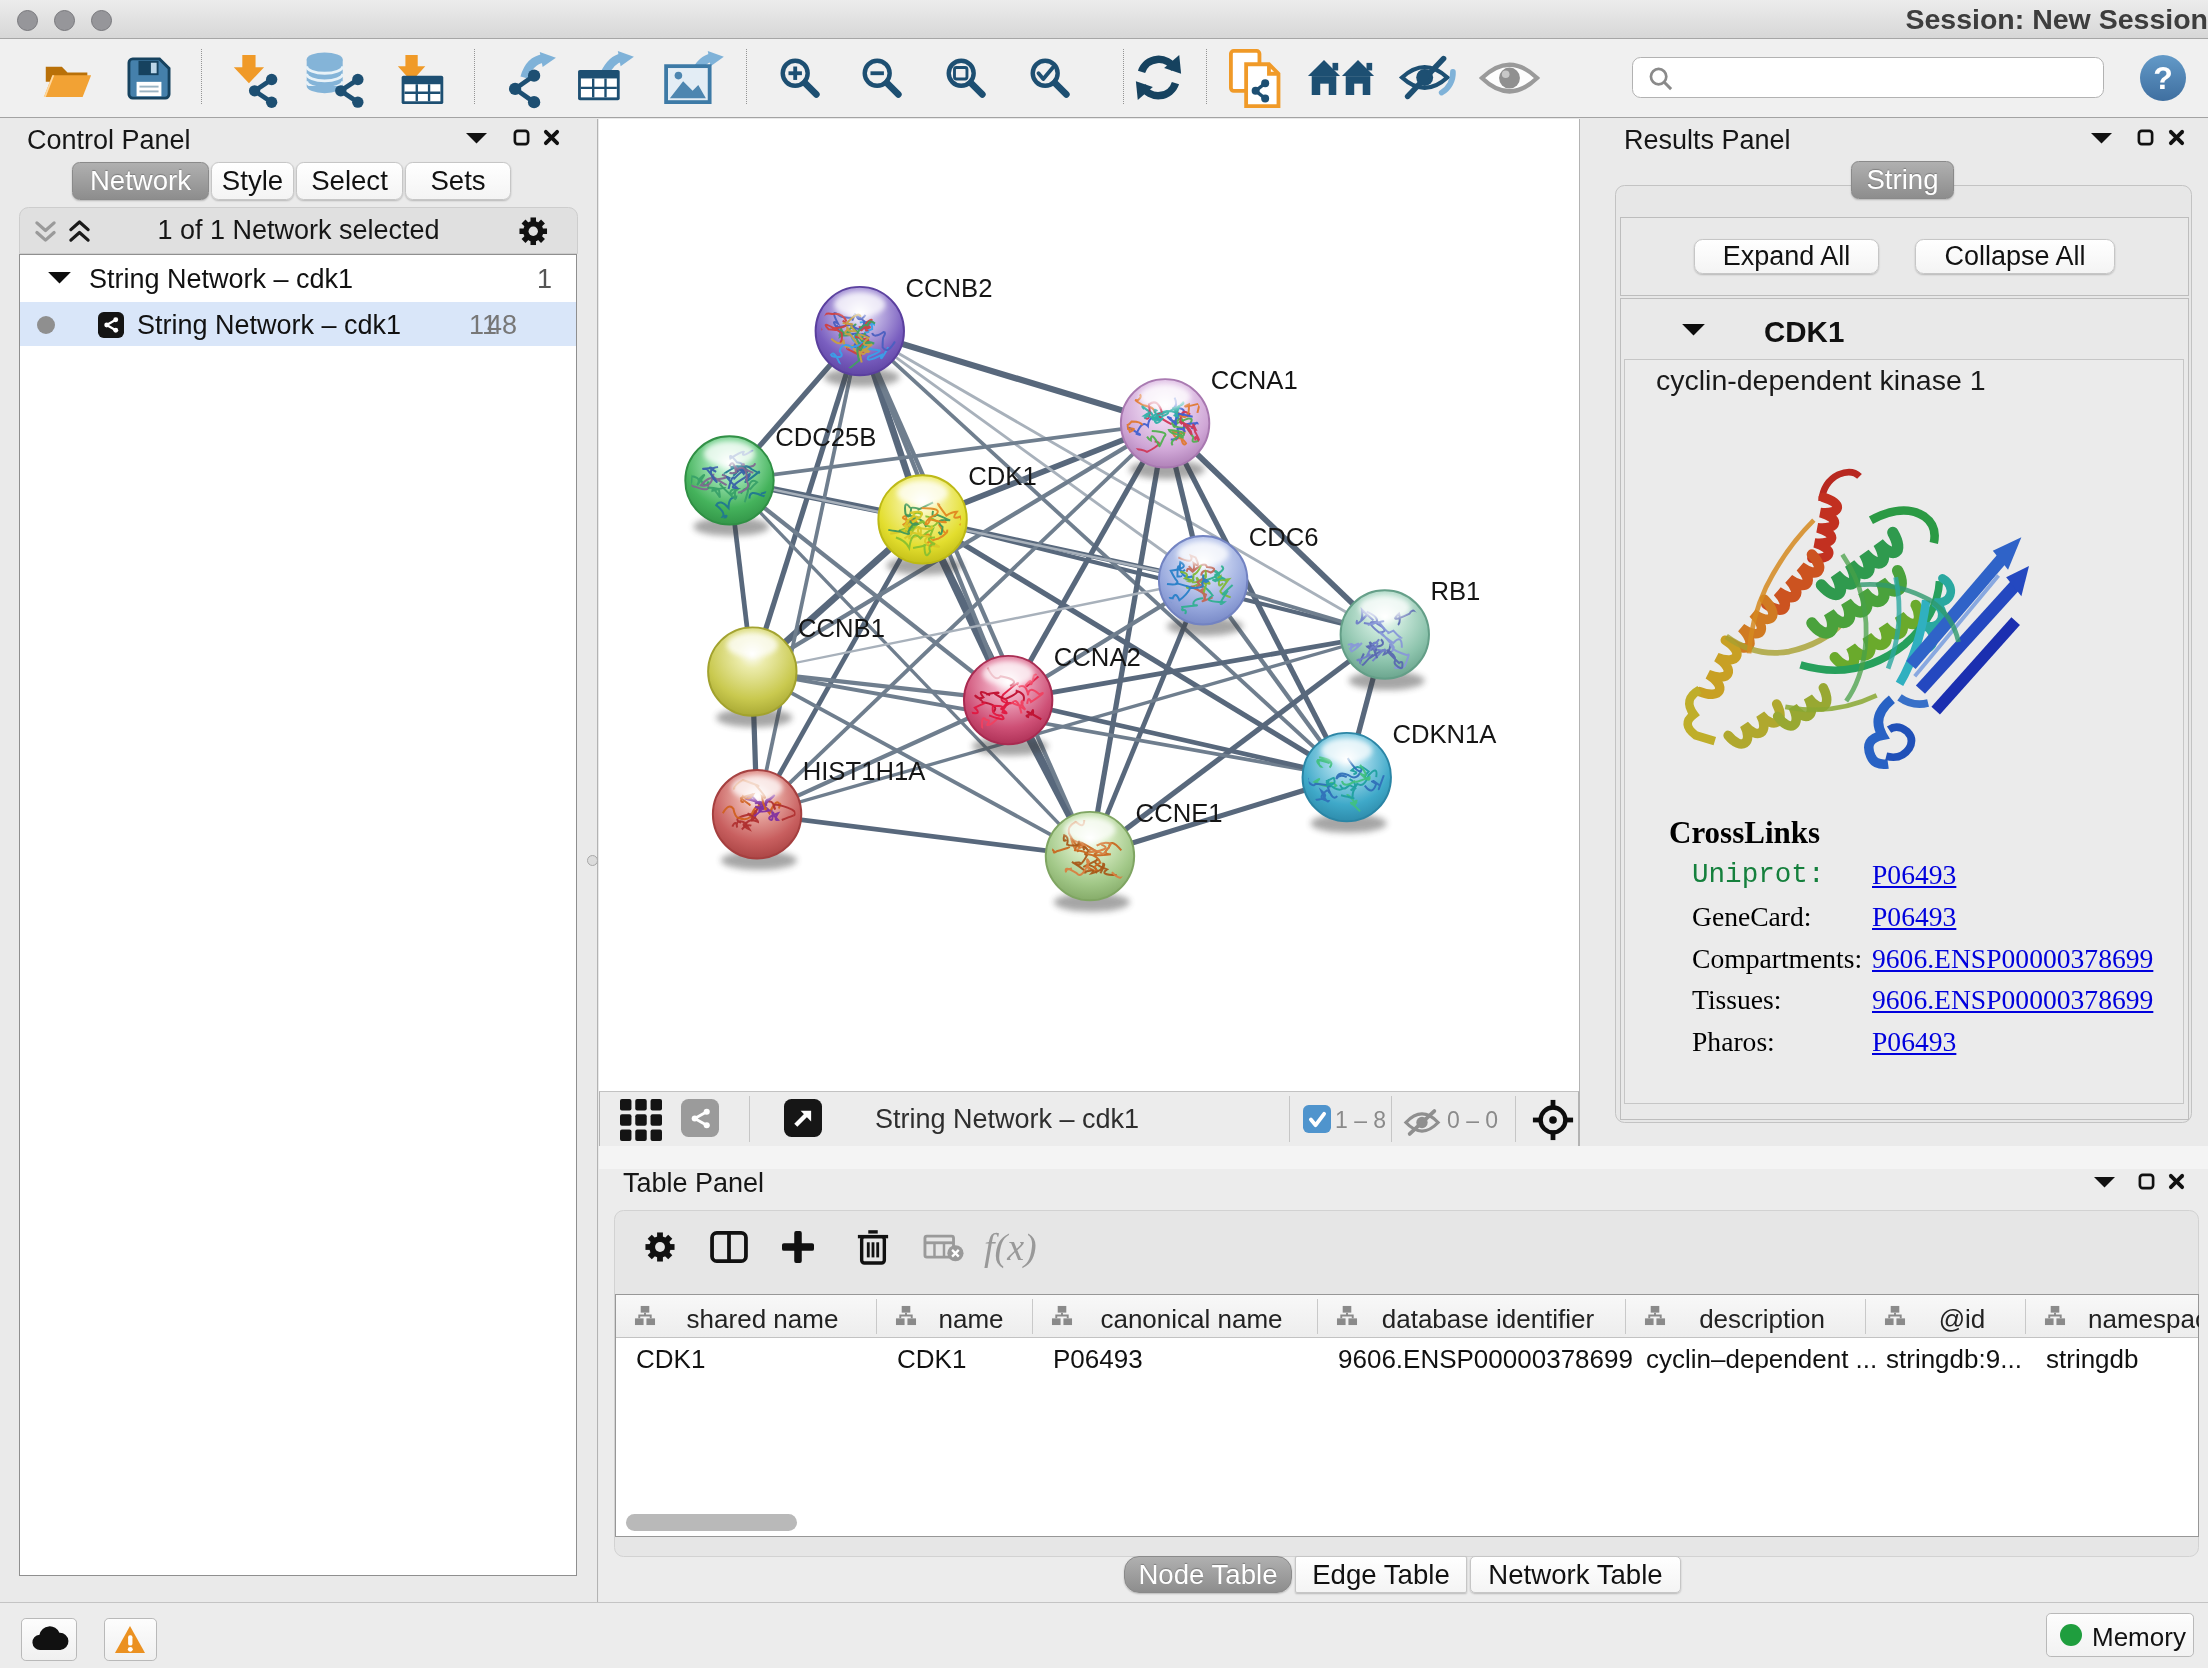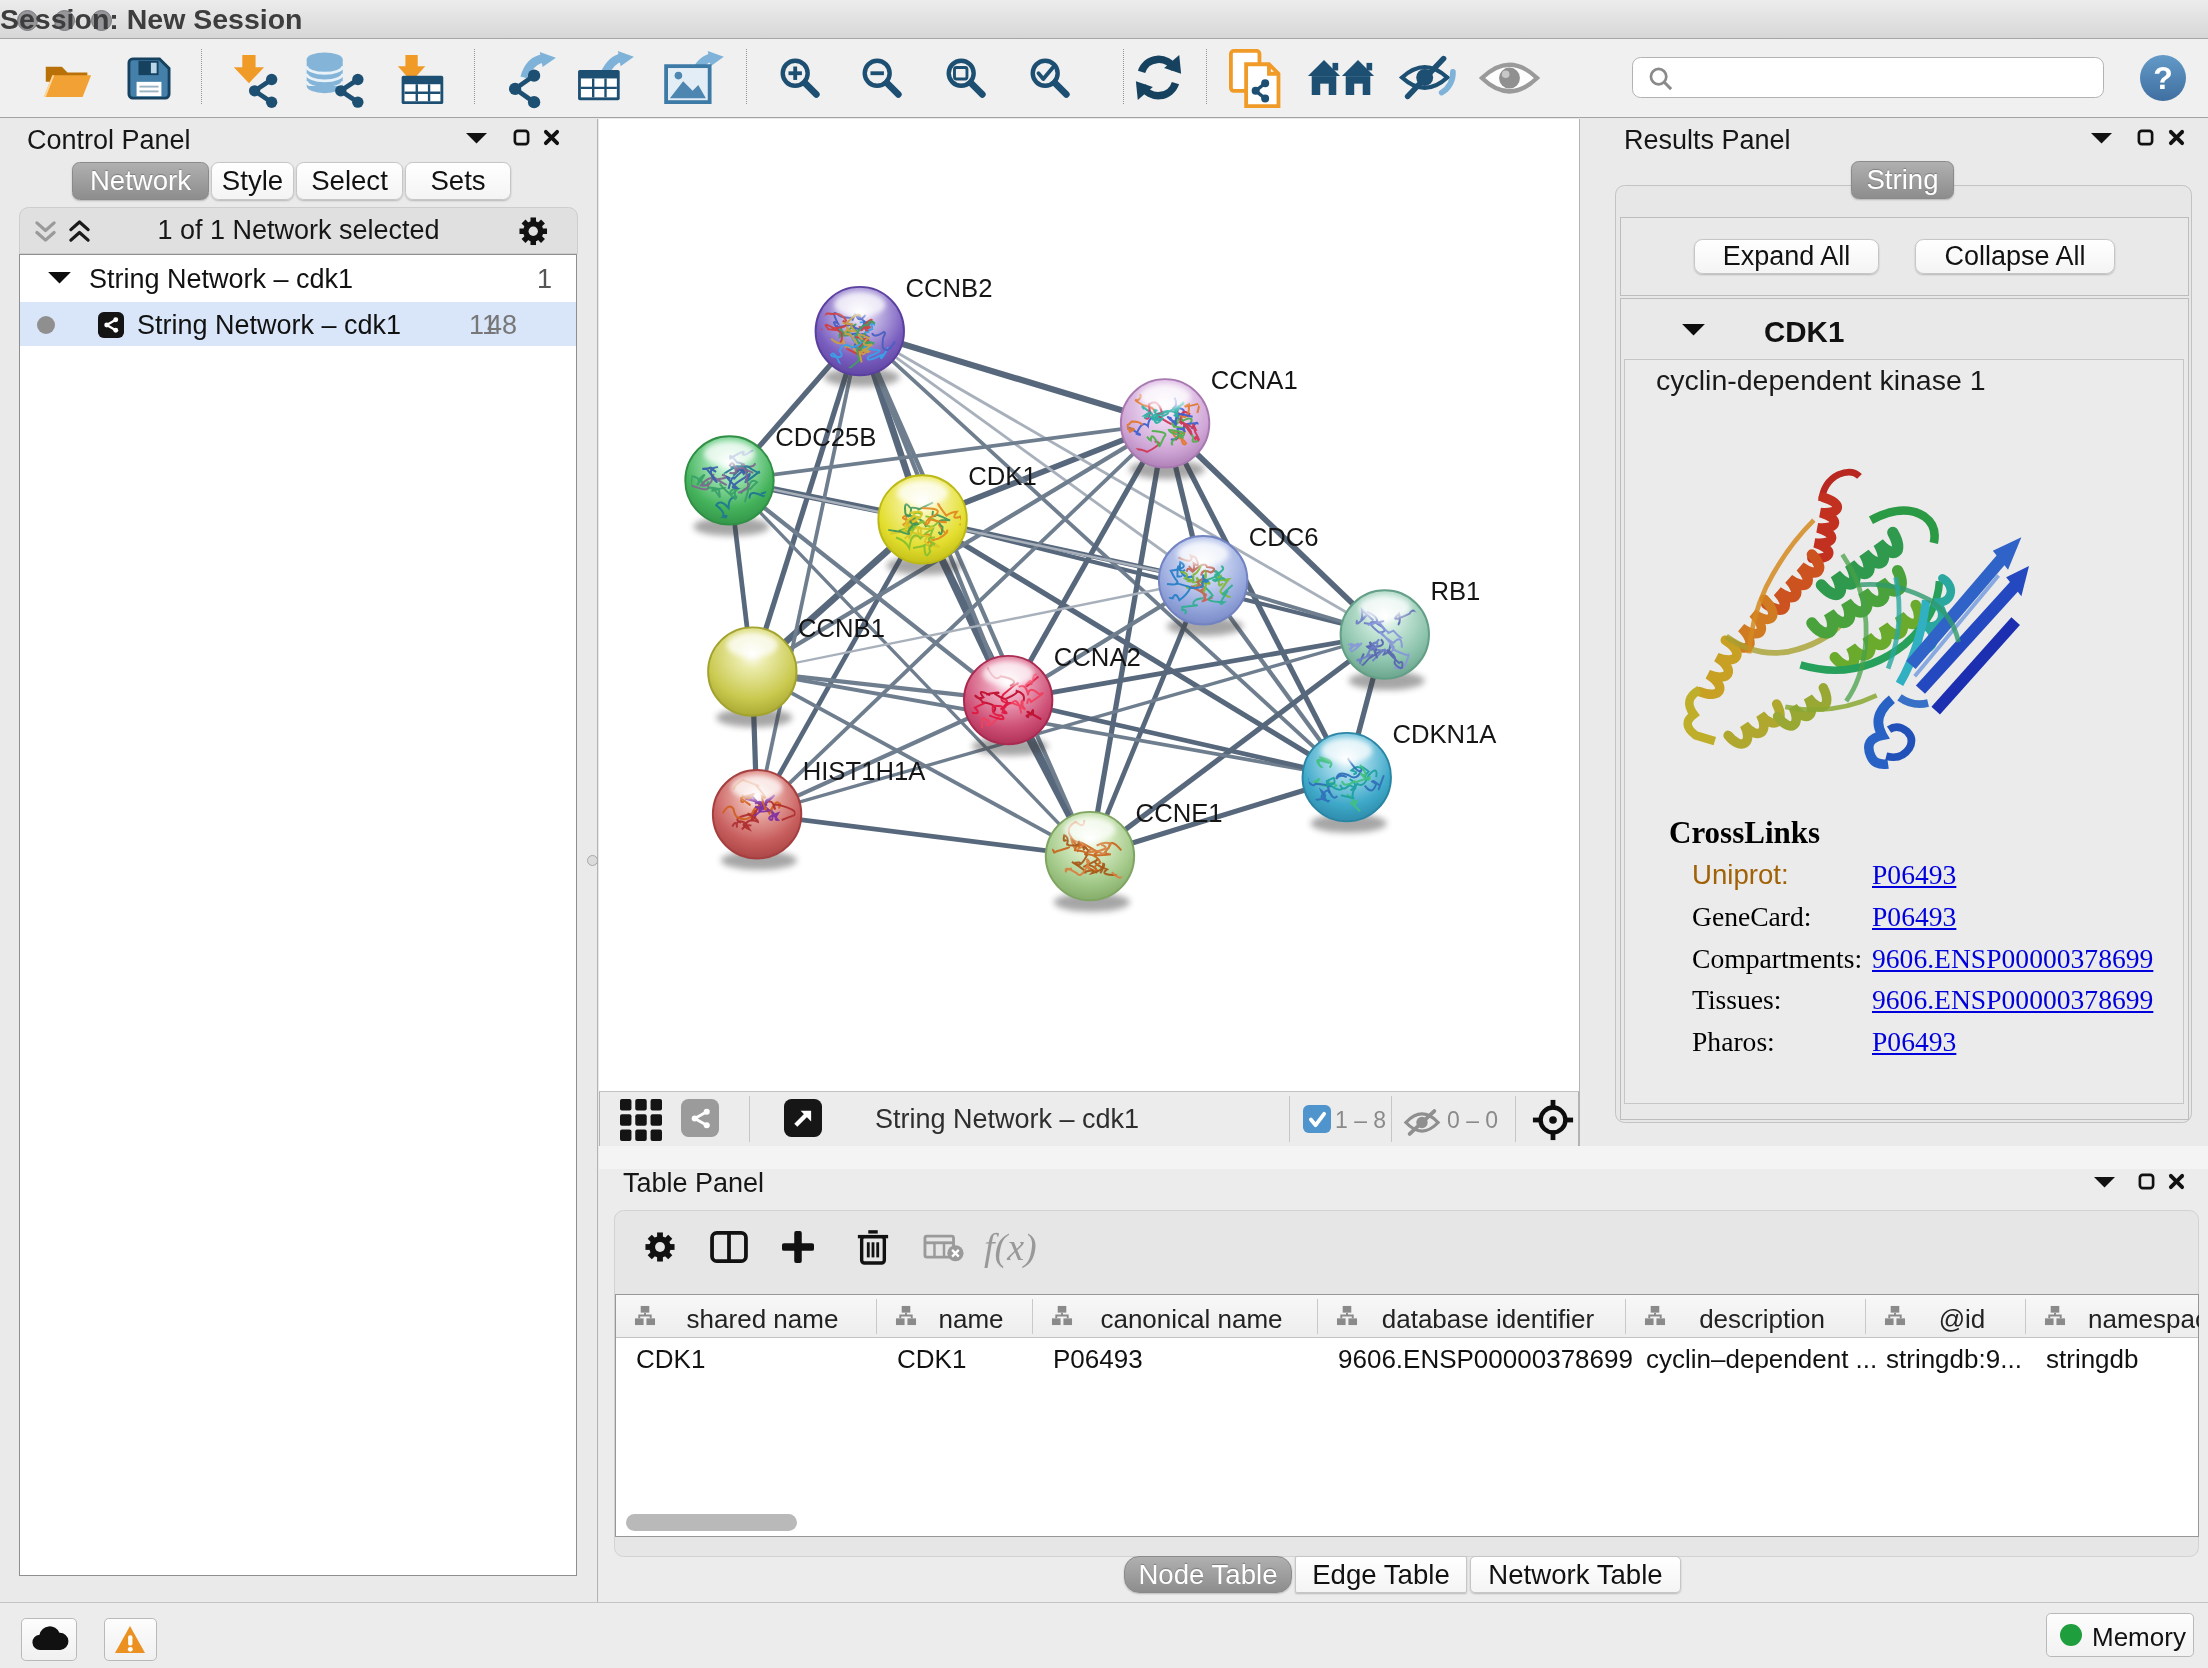--- a/index.html
+++ b/index.html
@@ -6,21 +6,21 @@
 svg{display:block;overflow:visible}
 .panelhdr{font-size:27px;color:#161616}
 .seg{position:absolute;border:1px solid #c6c6c6;border-radius:7.6px;background:linear-gradient(#ffffff,#f4f4f4);color:#111;text-align:center;box-shadow:0 1px 1.9px rgba(0,0,0,0.22)}
 .seg.sel{background:linear-gradient(#b0b0b0,#8d8d8d);color:#fff;border-color:#8a8a8a;text-shadow:0 -1px 1px rgba(0,0,0,0.25)}
 .dotsep{position:absolute;width:0;border-left:1.9px dotted #949494;height:55px;top:49px}
 </style></head><body>
 <div class="abs" style="left:0;top:0;width:2208px;height:39px;background:linear-gradient(#ececec,#d7d7d7);border-bottom:1px solid #a6a6a6"></div>
 <div class="abs" style="left:17px;top:9.5px;width:21px;height:21px;border-radius:50%;background:#96969a;border:1.9px solid #78787c"></div>
 <div class="abs" style="left:54px;top:9.5px;width:21px;height:21px;border-radius:50%;background:#96969a;border:1.9px solid #78787c"></div>
 <div class="abs" style="left:91px;top:9.5px;width:21px;height:21px;border-radius:50%;background:#96969a;border:1.9px solid #78787c"></div>
-<div class="abs" style="left:0;top:0;width:2208px;height:21px;line-height:38px;text-align:left;font-size:28.5px;font-weight:600;color:#3d3d3d">Session: New Session</div>
+<div class="abs" style="left:0;top:0;width:2208px;height:21px;line-height:38px;text-align:right;font-size:28.5px;font-weight:600;color:#3d3d3d">Session: New Session</div>
 <div class="abs" style="left:0;top:39px;width:2208px;height:79px;background:#f0f0f0;border-bottom:1.9px solid #a3a3a3"></div>
 <svg class="abs" style="left:42px;top:57px;" width="51" height="44" viewBox="0 0 54 46">
     <path d="M4,10 h17 l6,6 h21 v10 h-44 z" fill="#b97008"></path>
     <polygon points="2,42 11,19 52,19 43,42" fill="#f2a234"></polygon>
     <polygon points="2,42 11,19 13,19 4,42" fill="#ffd9a0"></polygon>
   </svg>
 <svg class="abs" style="left:127px;top:57px;" width="44" height="43" viewBox="0 0 46 45">
     <path d="M6,2 h28 l10,10 v27 a4,4 0 0 1 -4,4 h-34 a4,4 0 0 1 -4,-4 v-33 a4,4 0 0 1 4,-4 z" fill="#4580ab" stroke="#16425f" stroke-width="3"></path>
     <rect x="12" y="4" width="21" height="15" fill="#16425f"></rect>
     <rect x="25" y="6" width="6" height="11" fill="#bcd6e8"></rect>
@@ -680,21 +680,21 @@
     <path d="M232,248 q-22,18 -10,38 q-20,4 -12,22 q4,10 18,8" fill="none" stroke="#2862c4" stroke-width="10"></path>
     <path d="M226,308 q16,4 24,-8 q6,-10 -2,-18 q-10,-8 -19,-2" fill="none" stroke="#2050b8" stroke-width="8"></path>
     <path d="M240,246 q14,10 30,6" fill="none" stroke="#3870c8" stroke-width="8"></path>
     <path d="M150,60 q-30,30 -50,70 q-16,34 -18,70" fill="none" stroke="#d58a20" stroke-width="5" opacity="0.85"></path>
     <path d="M120,256 q50,10 96,-12" fill="none" stroke="#8aa832" stroke-width="5" opacity="0.85"></path>
     <path d="M196,128 q40,-4 76,16 q24,16 30,44" fill="none" stroke="#2f9a6e" stroke-width="5" opacity="0.8"></path>
     <path d="M180,96 q30,44 24,98 q-4,34 -20,56" fill="none" stroke="#48a048" stroke-width="5" opacity="0.75"></path>
     <path d="M236,120 q10,50 -8,96" fill="none" stroke="#2aa8a0" stroke-width="5" opacity="0.8"></path>
   </svg>
 <div class="abs" style="left:1669px;top:815px;font-size:31px;font-weight:700;font-family:'Liberation Serif',serif;color:#000">CrossLinks</div>
-<div class="abs" style="left:1692px;top:859px;font-size:27.6px;font-family:Liberation Sans, sans-serif;color:#a16207">Uniprot:</div>
+<div class="abs" style="left:1692px;top:859px;font-size:27.6px;font-family:Liberation Mono, monospace;color:#15803d">Uniprot:</div>
 <div class="abs" style="left:1872px;top:859px;font-size:27.6px;font-family:'Liberation Serif',serif"><span style="color:#0000dd;text-decoration:underline">P06493</span></div>
 <div class="abs" style="left:1692px;top:901px;font-size:27.6px;font-family:'Liberation Serif',serif;color:#000">GeneCard:</div>
 <div class="abs" style="left:1872px;top:901px;font-size:27.6px;font-family:'Liberation Serif',serif"><span style="color:#0000dd;text-decoration:underline">P06493</span></div>
 <div class="abs" style="left:1692px;top:943px;font-size:27.6px;font-family:'Liberation Serif',serif;color:#000">Compartments:</div>
 <div class="abs" style="left:1872px;top:943px;font-size:27.6px;font-family:'Liberation Serif',serif"><span style="color:#0000dd;text-decoration:underline">9606.ENSP00000378699</span></div>
 <div class="abs" style="left:1692px;top:984px;font-size:27.6px;font-family:'Liberation Serif',serif;color:#000">Tissues:</div>
 <div class="abs" style="left:1872px;top:984px;font-size:27.6px;font-family:'Liberation Serif',serif"><span style="color:#0000dd;text-decoration:underline">9606.ENSP00000378699</span></div>
 <div class="abs" style="left:1692px;top:1026px;font-size:27.6px;font-family:'Liberation Serif',serif;color:#000">Pharos:</div>
 <div class="abs" style="left:1872px;top:1026px;font-size:27.6px;font-family:'Liberation Serif',serif"><span style="color:#0000dd;text-decoration:underline">P06493</span></div>
 <div class="abs" style="left:599px;top:1146px;width:1609px;height:456px;background:#ececec"></div>

